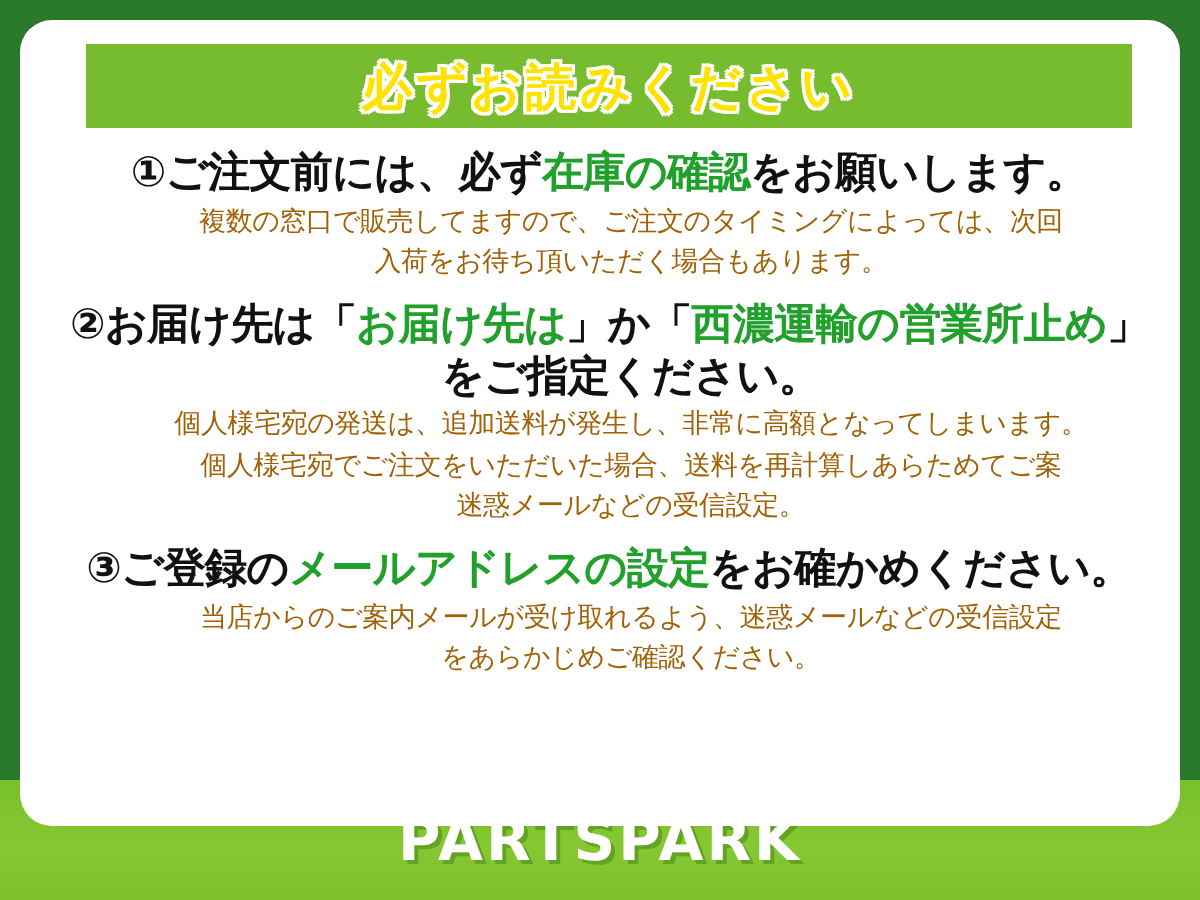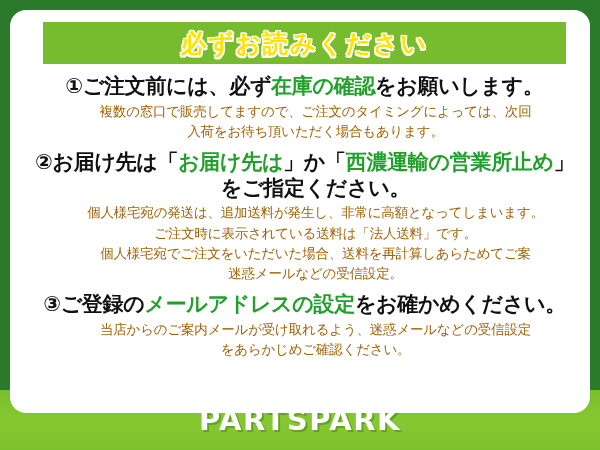--- a/index.html
+++ b/index.html
@@ -132,21 +132,20 @@
           <div class="item-heading"><span>①</span><span>ご注文前には、必ず</span><span class="hl">在庫の確認</span><span>をお願いします。</span></div>
           <div class="item-body">
             <div>複数の窓口で販売してますので、ご注文のタイミングによっては、次回</div>
             <div>入荷をお待ち頂いただく場合もあります。</div>
           </div>
         </div>
         <div class="notice-item">
           <div class="item-heading"><span>②</span><span>お届け先は</span><span class="brk">「</span><span class="hl">お届け先は</span><span class="brk">」</span><span>か</span><span class="brk">「</span><span class="hl">西濃運輸の営業所止め</span><span class="brk">」</span><span class="heading-cont">をご指定ください。</span></div>
           <div class="item-body">
             <div>個人様宅宛の発送は、追加送料が発生し、非常に高額となってしまいます。</div>
-            <div>ご注文時に表示されている送料は「法人送料」です。</div>
             <div>個人様宅宛でご注文をいただいた場合、送料を再計算しあらためてご案</div>
             <div>迷惑メールなどの受信設定。</div>
           </div>
         </div>
         <div class="notice-item">
           <div class="item-heading"><span>③</span><span>ご登録の</span><span class="hl">メールアドレスの設定</span><span>をお確かめください。</span></div>
           <div class="item-body">
             <div>当店からのご案内メールが受け取れるよう、迷惑メールなどの受信設定</div>
             <div>をあらかじめご確認ください。</div>
           </div>

